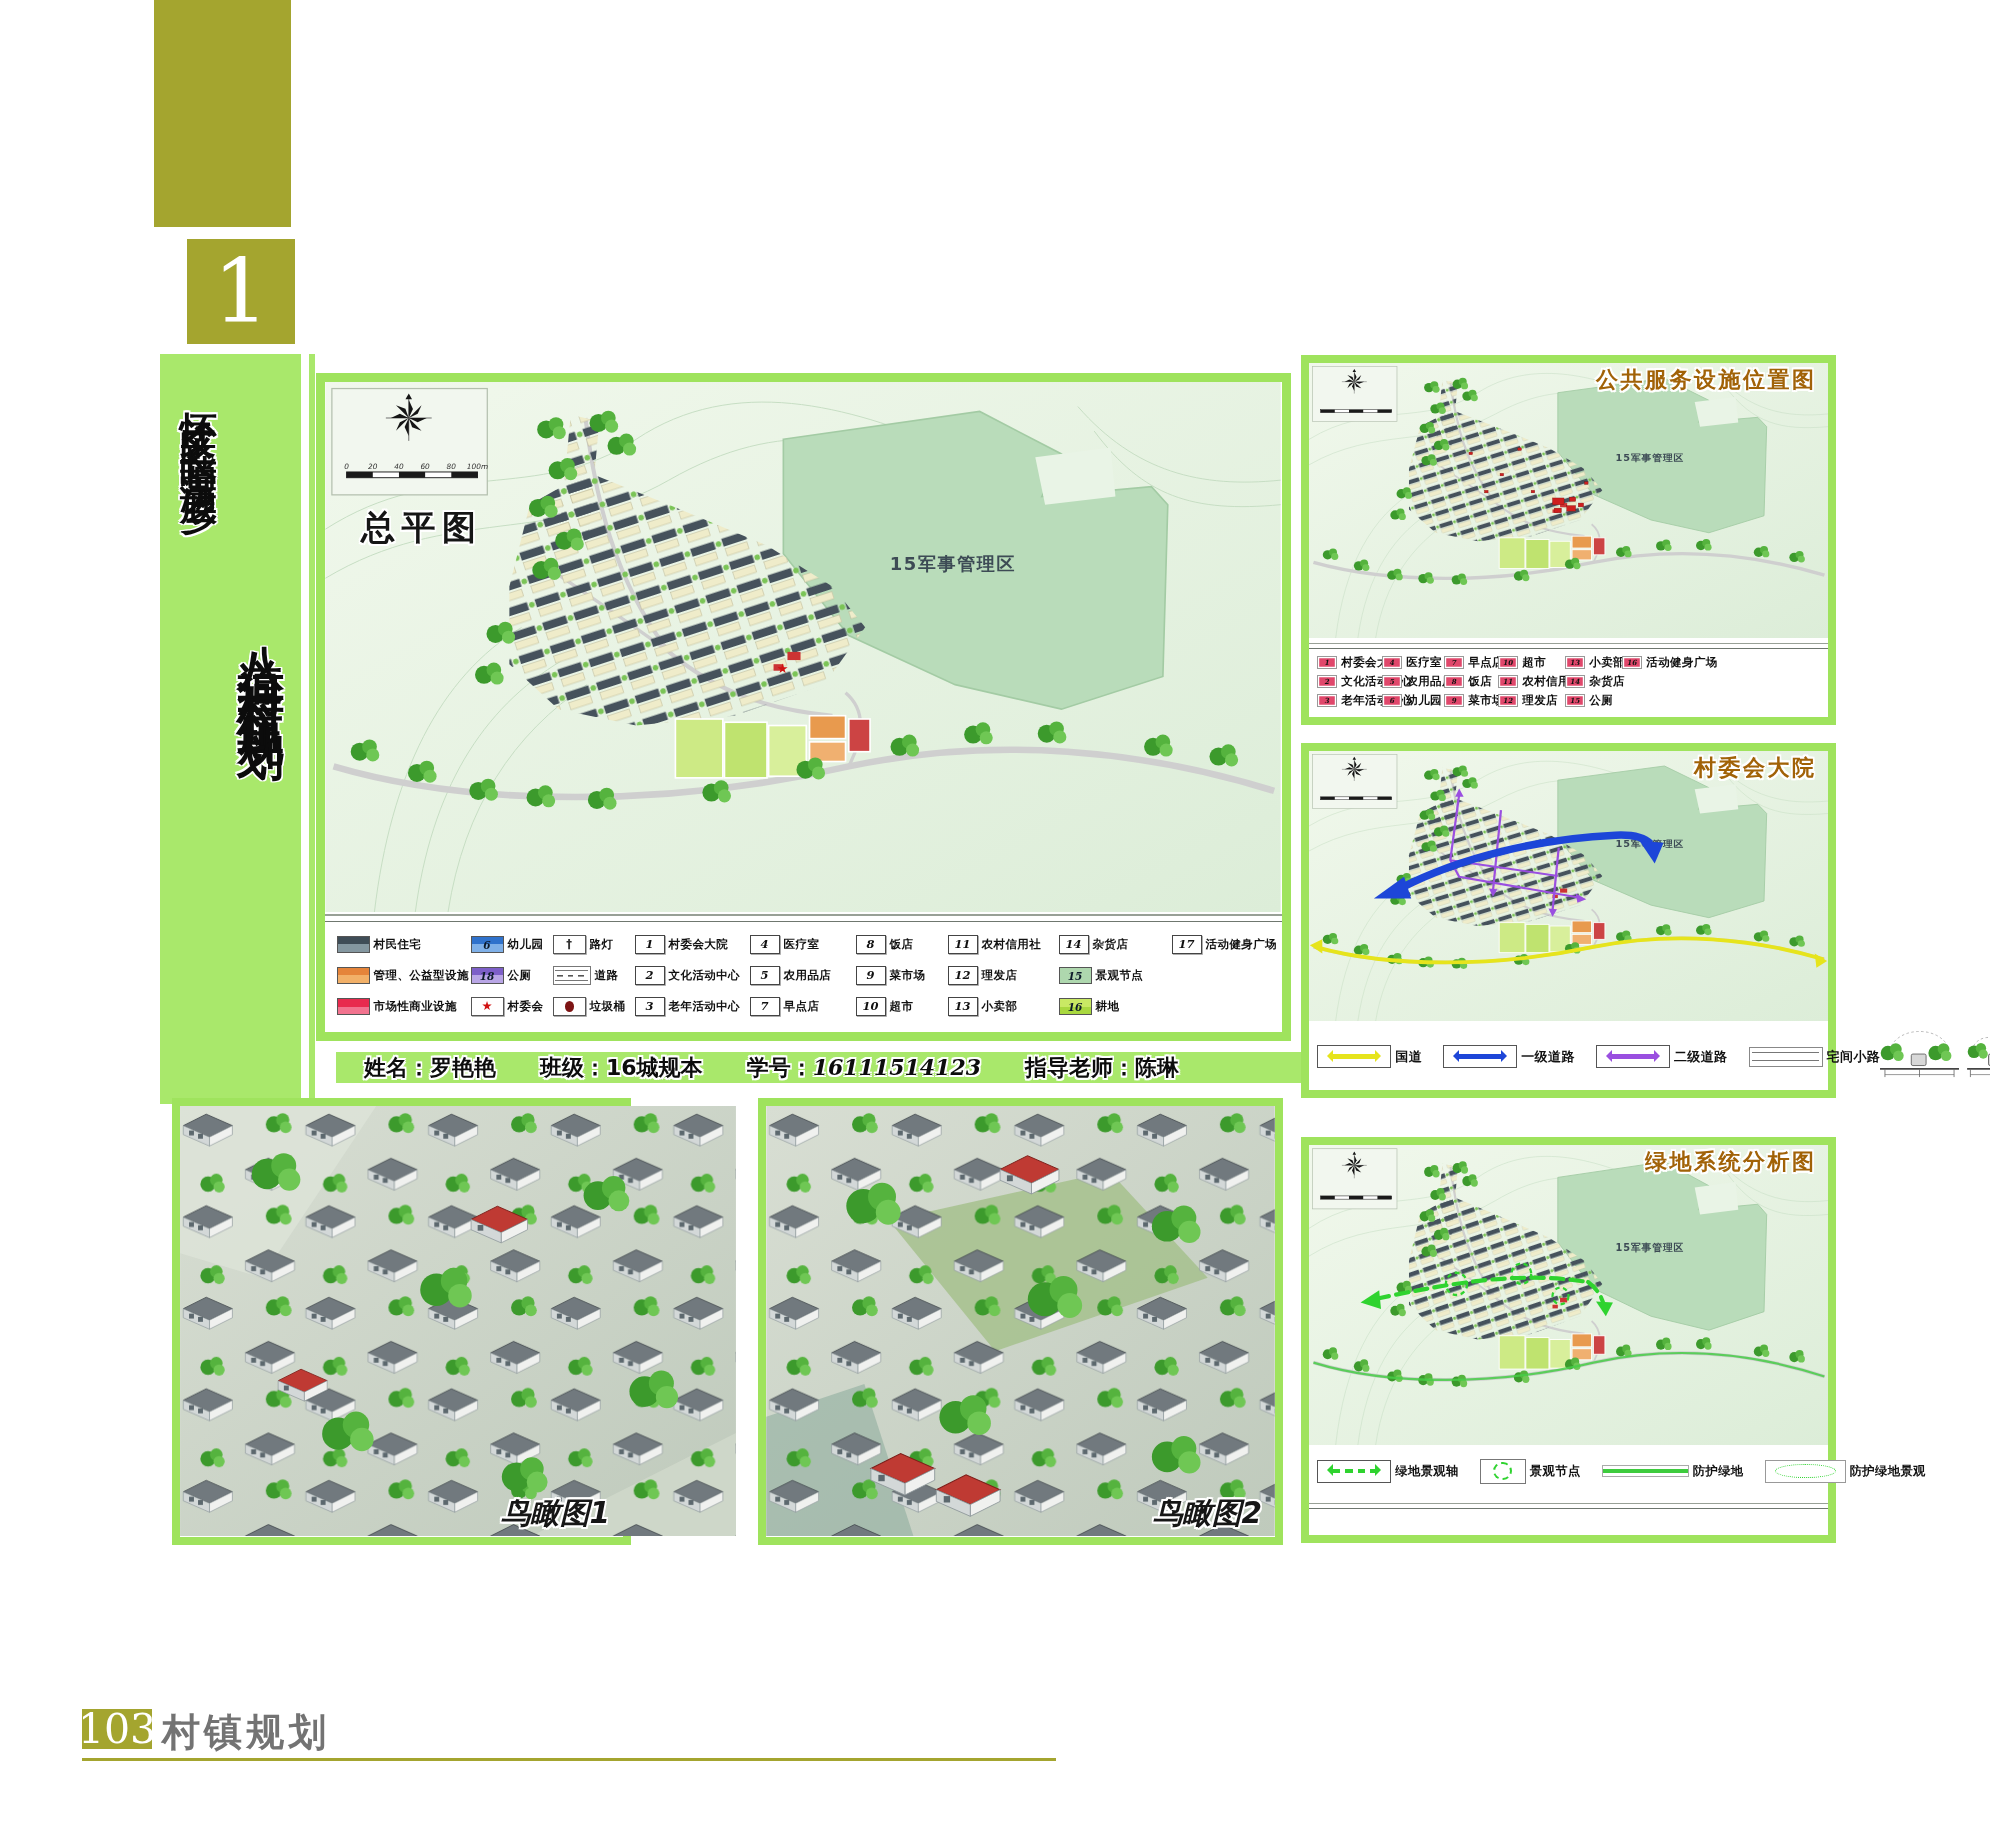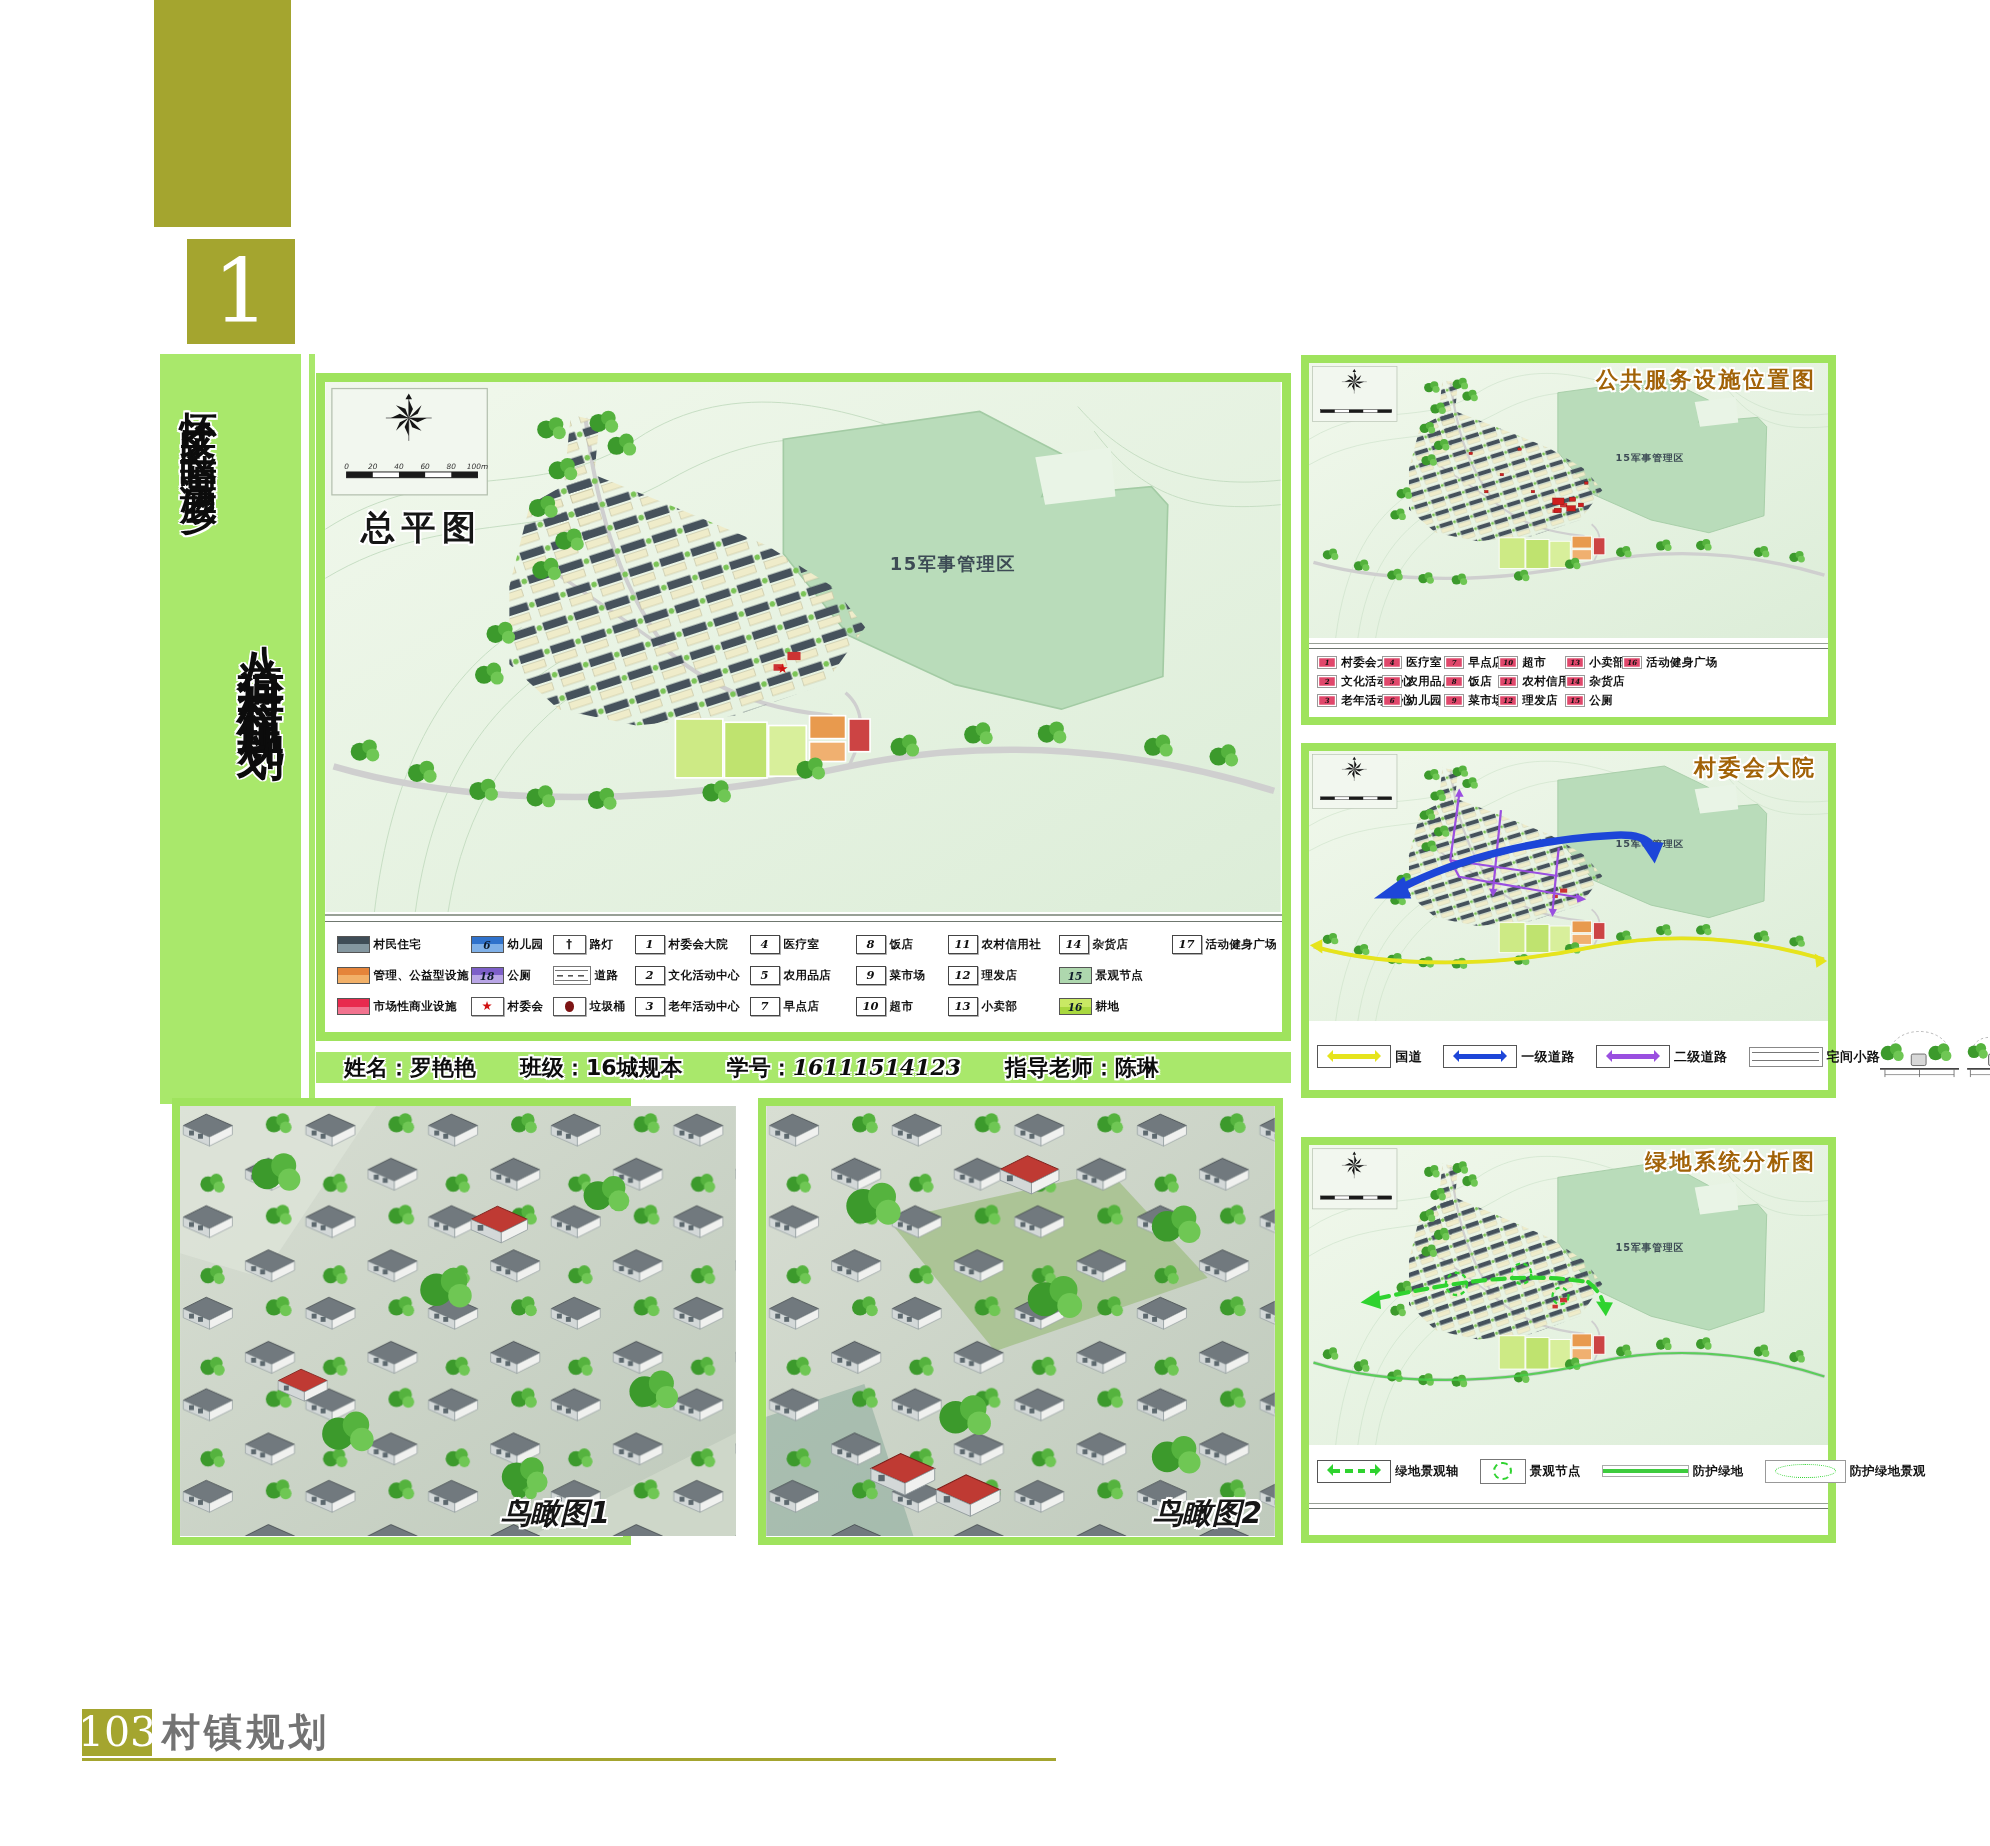--- a/index.html
+++ b/index.html
@@ -55,21 +55,21 @@
   .glyph-star{color:#d11111;font-size:12.3px;line-height:1;}
   .glyph-lamp{color:#333;font-size:11.5px;line-height:1;}
   .glyph-trash{width:9px;height:10.6px;background:#7d1414;border-radius:50%;}
   .roadicon{width:36px;height:16.4px;background-color:#fff;border:0.8px solid #777;flex:none;
             position:relative;
             background-image:repeating-linear-gradient(90deg,#555 0 5.7px,transparent 5.7px 10.6px);
             background-size:80% 1.6px;background-position:center;background-repeat:no-repeat;}
   .roadicon::before,.roadicon::after{content:"";position:absolute;left:1.6px;right:1.6px;height:1.6px;background:#777;}
   .roadicon::before{top:2.5px;} .roadicon::after{bottom:2.5px;}
   
-  .info-bar{position:absolute;left:316px;top:1052px;width:975px;height:31px;background:#a9e86b;
+  .info-bar{position:absolute;left:336px;top:1052px;width:975px;height:31px;background:#a9e86b;
             display:flex;align-items:center;padding-left:28px;gap:44px;box-sizing:border-box;}
   .seg{display:flex;align-items:baseline;font-size:22px;font-weight:bold;color:#0c0c0c;}
   .seg-value.num{font-family:"DejaVu Serif",serif;font-style:italic;font-weight:bold;}
   
   .bev1{left:172px;top:1098px;width:459px;height:447px;}
   .bev2{left:758px;top:1098px;width:525px;height:447px;}
   .bev-label{position:absolute;right:13px;bottom:3.3px;font-size:29.5px;font-weight:bold;
              font-style:italic;color:#161616;}
   
   .p1{left:1301px;top:355px;width:535px;height:370px;}
@@ -106,21 +106,21 @@
            align-items:center;justify-content:center;flex:none;}
   .nodecirc{width:14.7px;height:14.7px;border:2px dashed #2fd32f;border-radius:50%;}
   .beltbox{width:85px;height:9.8px;border:0.8px solid #aaa;background:#fff;display:flex;
            align-items:center;flex:none;}
   .beltline{width:100%;height:3.3px;background:#3ecc3e;}
   .patchbox{width:79px;height:21px;border:0.8px solid #999;background:#fff;display:flex;
             align-items:center;justify-content:center;flex:none;}
   .patchellipse{width:59px;height:12.3px;border:1.6px dotted #2fd32f;border-radius:50%;}
   .road-sections{display:flex;gap:8.2px;align-items:flex-start;}
   
-  .footer-box{position:absolute;left:82px;top:1709px;width:70px;height:47px;background:#a4a52f;
+  .footer-box{position:absolute;left:82px;top:1709px;width:70px;height:40px;background:#a4a52f;
               display:flex;align-items:center;justify-content:center;}
   .footer-box span{font-family:"DejaVu Serif",serif;font-size:41px;color:#fff;line-height:1;}
   .footer-section{position:absolute;left:162px;top:1709px;height:47px;display:flex;align-items:center;
               font-family:"DejaVu Serif",serif;font-size:38px;font-weight:bold;letter-spacing:4.1px;color:#737373;}
   .footer-rule{position:absolute;left:82px;top:1758px;width:974px;height:3.3px;background:#a4a52f;}
 </style>
 </head>
 <body>
 
 <svg width="0" height="0" style="position:absolute" aria-hidden="true">

